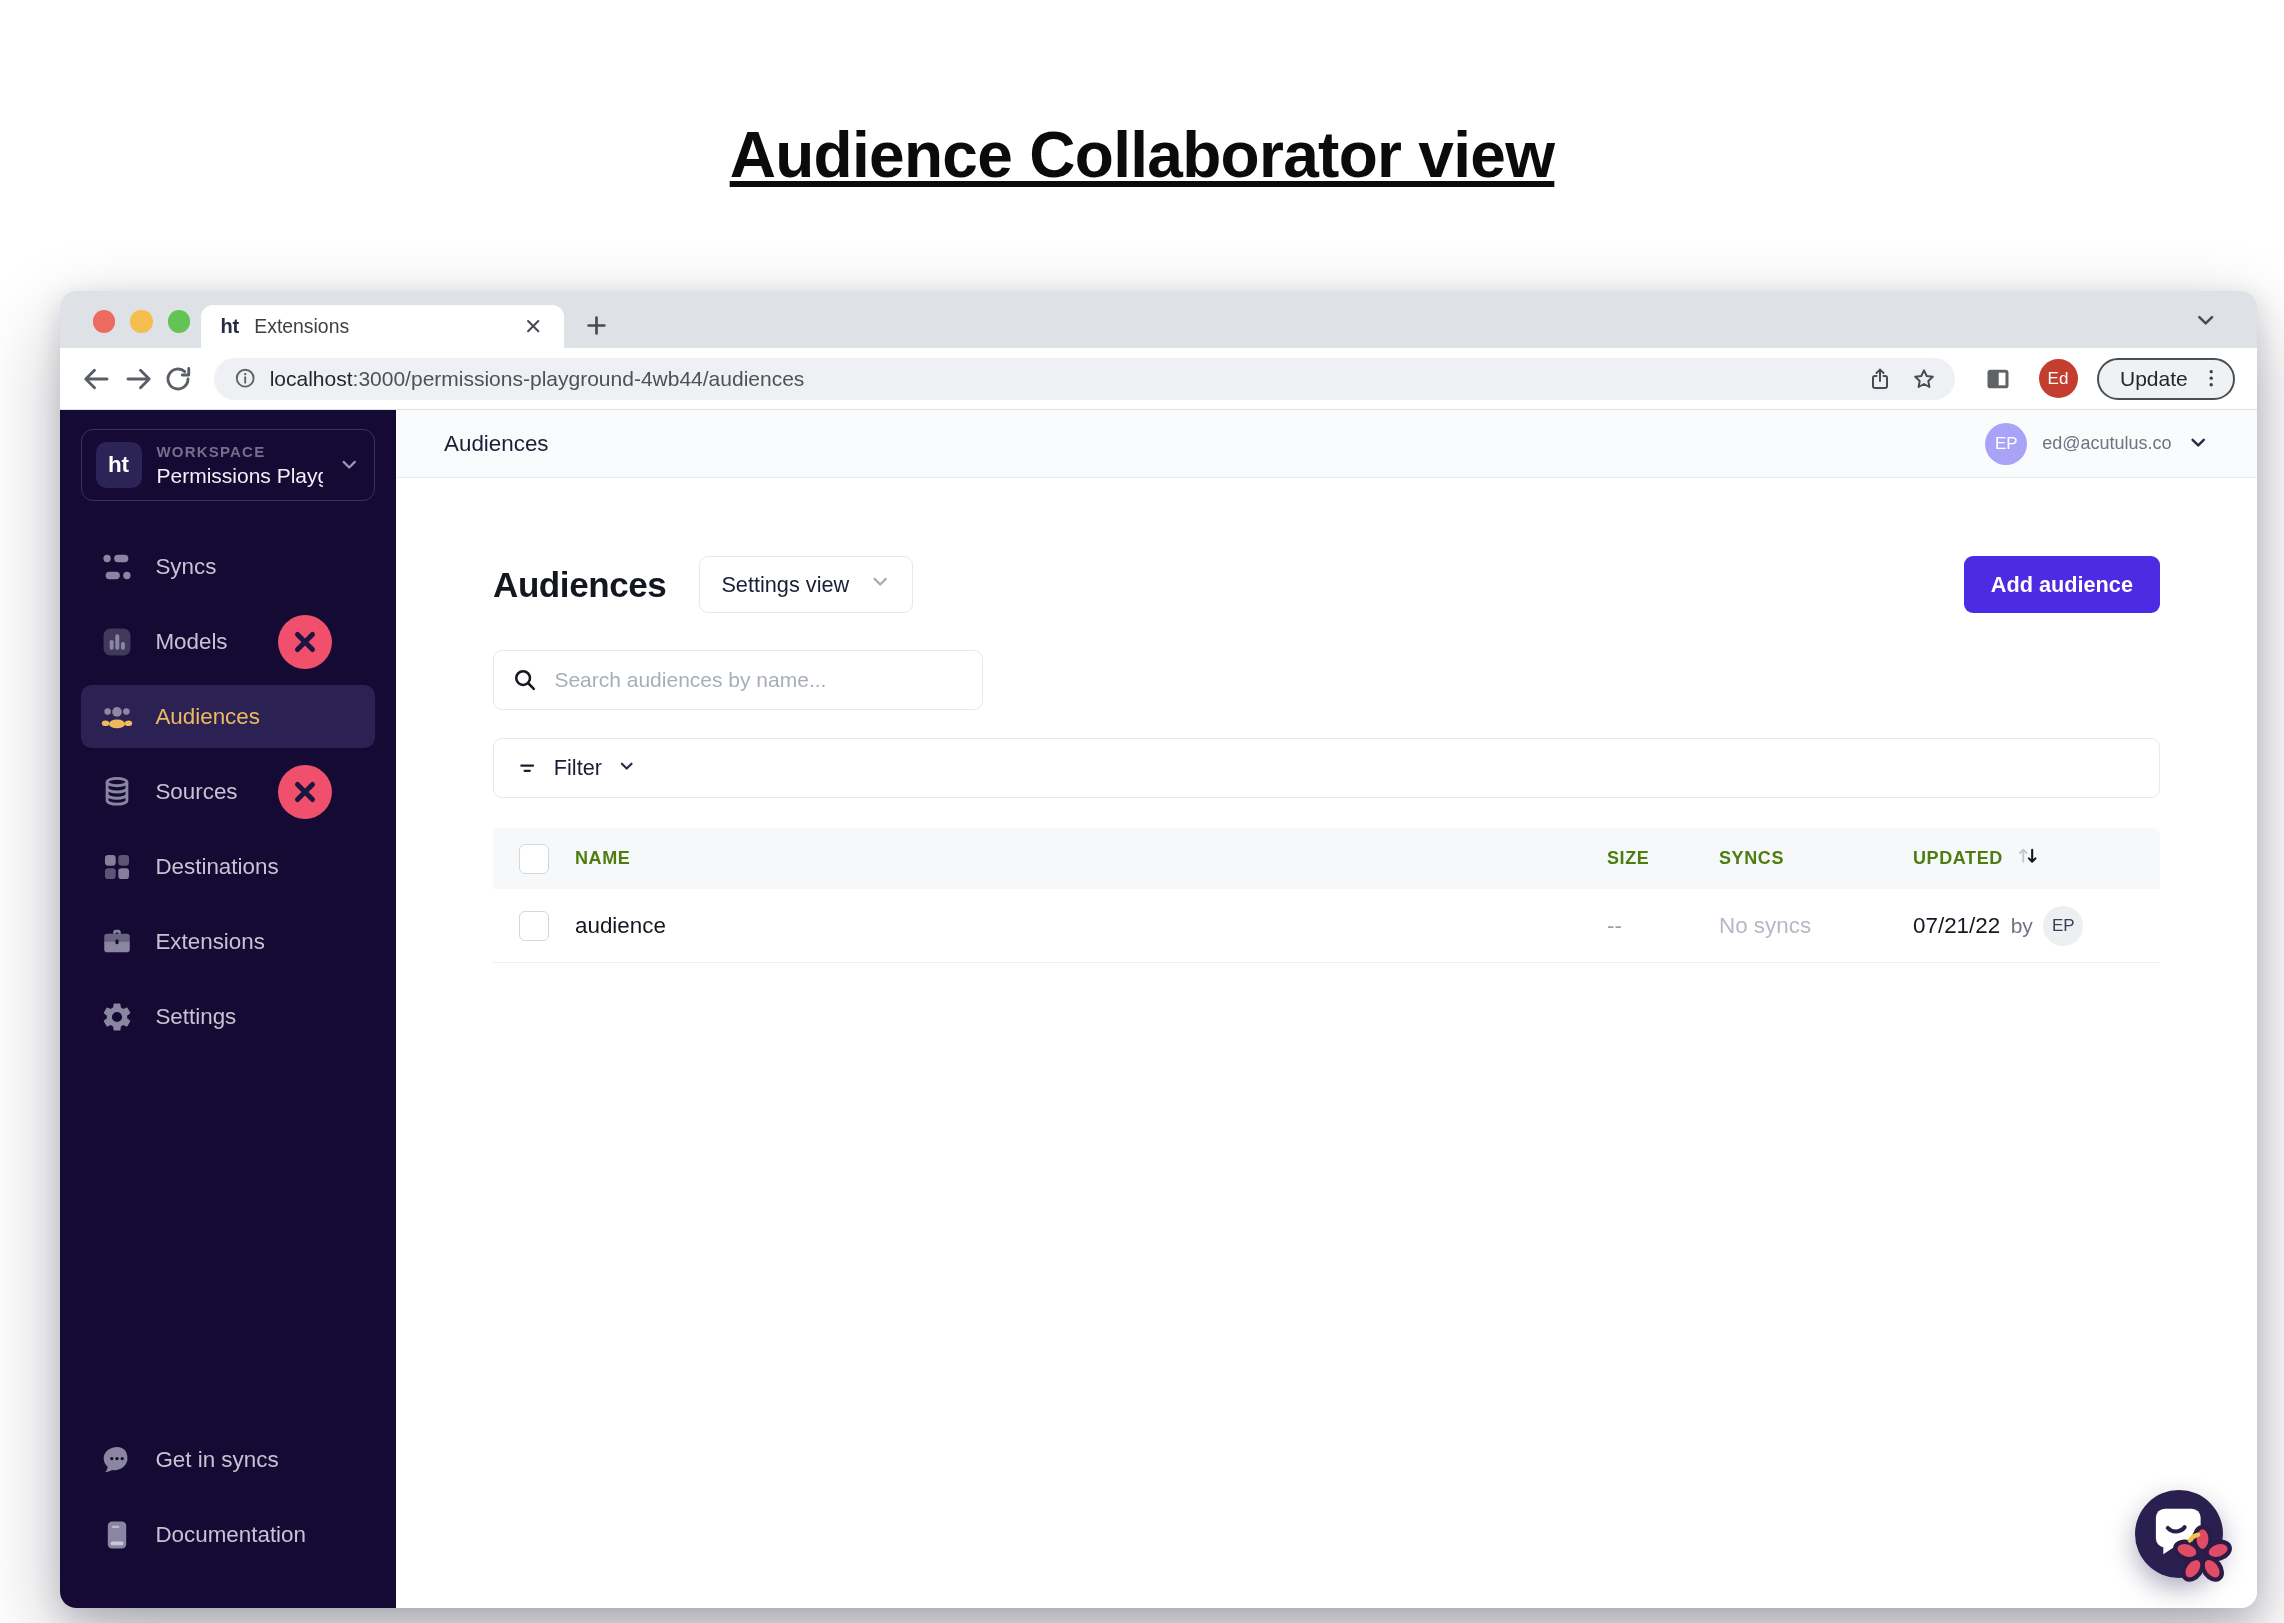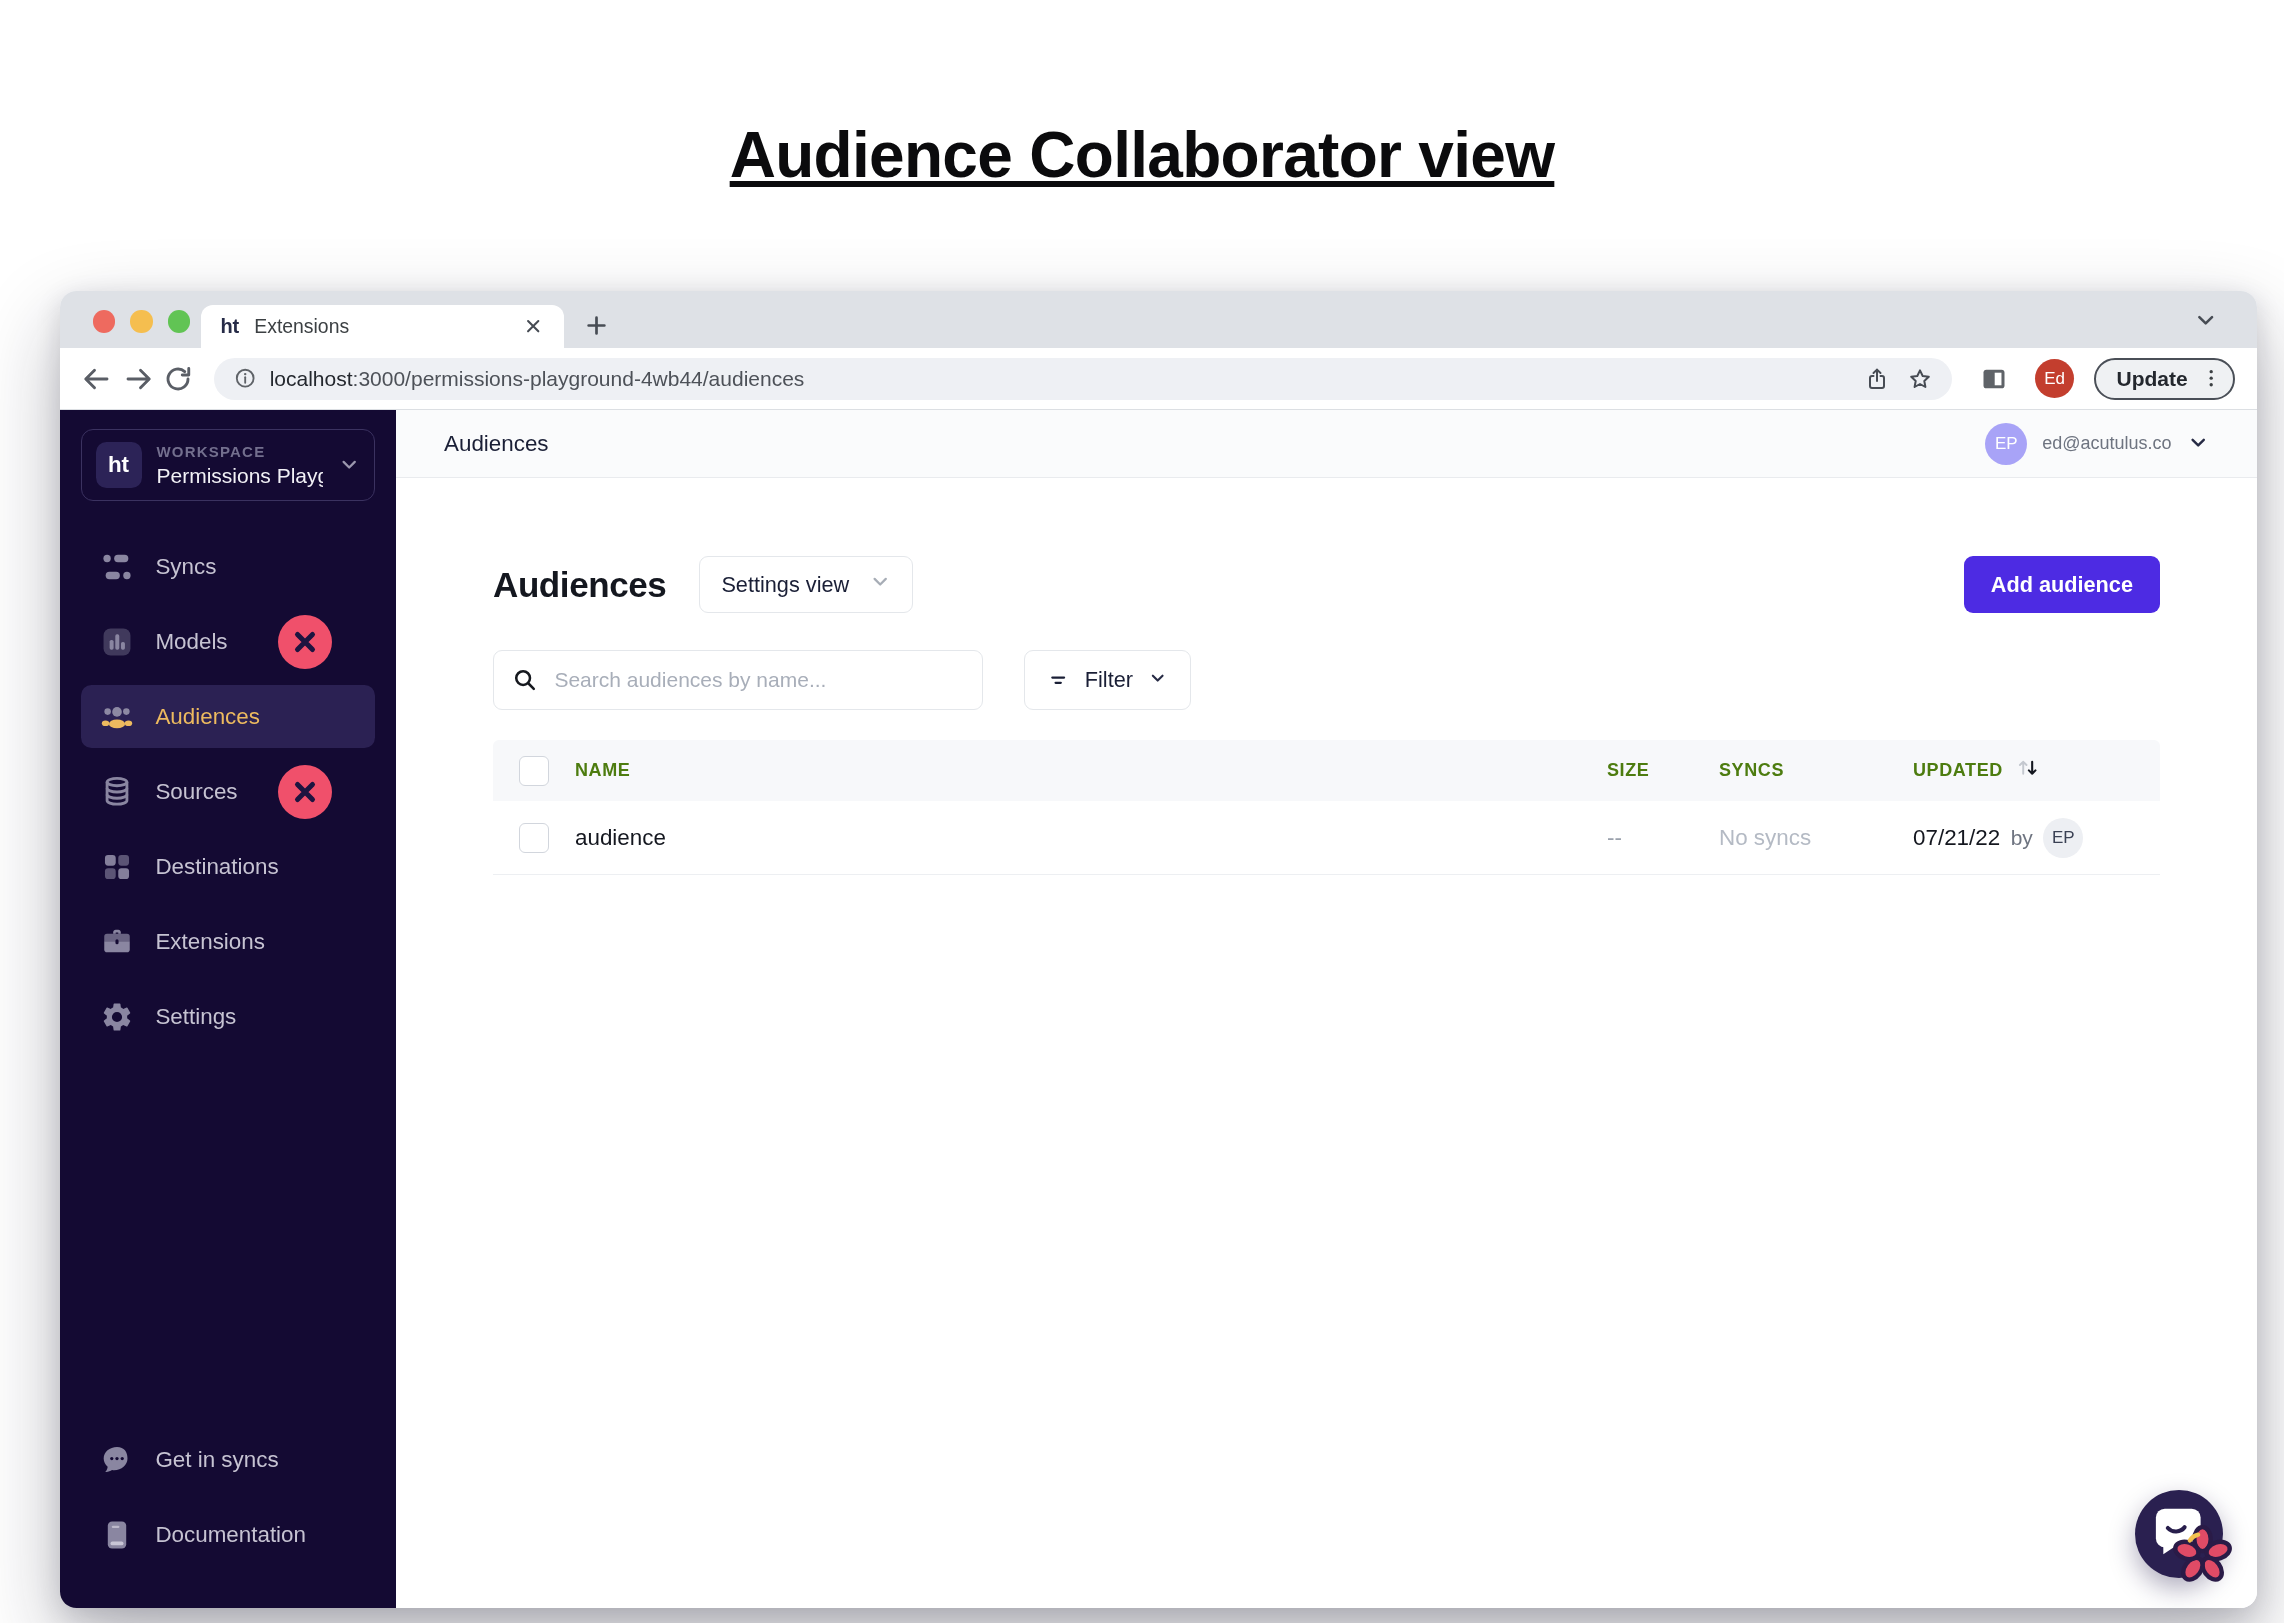--- a/index.html
+++ b/index.html
@@ -43,21 +43,21 @@
   .url-text{font-size:21px;white-space:nowrap;overflow:hidden;flex:1;}
   .url-host{color:#24282e;}
   .url-rest{color:#4d5158;}
   .omni-right{display:flex;gap:19.4px;color:#5f6368;}
   .omni-right svg{width:24px;height:24px;}
   .panel-ic{color:#5f6368;margin:0 7.5px;}
   .panel-ic svg{width:28px;height:28px;}
   .profile-avatar{width:39px;height:39px;border-radius:50%;background:#c33e2e;color:#fff;
     display:flex;align-items:center;justify-content:center;font-size:17px;font-weight:500;margin:0 9px;}
   .update-btn{height:42px;border:2.2px solid #4a4f57;border-radius:21px;background:#eff1f3;
-    display:flex;align-items:center;gap:12px;padding:0 10.5px 0 21px;box-sizing:border-box;font-weight:bold;}
+    display:flex;align-items:center;gap:12px;padding:0 10.5px 0 21px;box-sizing:border-box;}
   .update-label{font-size:21px;color:#24282e;}
   .update-dots svg{width:22.4px;height:22.4px;color:#3c4043;}
 
   
   .content{flex:1;display:flex;min-height:0;}
 
   
   .sidebar{width:336px;flex-shrink:0;background:#140a33;display:flex;flex-direction:column;
     padding:19.4px 21px 42px;box-sizing:border-box;}
   .workspace-box{border:1.5px solid #3b3260;border-radius:12px;height:72px;display:flex;align-items:center;
@@ -96,21 +96,21 @@
   .main-body{padding:78px 97px 0;}
   .title-row{display:flex;align-items:center;}
   .page-h1{font-size:35px;font-weight:700;color:#14171f;letter-spacing:-0.4px;}
   .view-select{margin-left:33px;height:57px;border:1.5px solid #e4e7eb;border-radius:9px;background:#fff;
     display:flex;align-items:center;gap:19.4px;padding:0 21px;font-size:21.7px;color:#1a1f36;box-sizing:border-box;}
   .view-select .chev{color:#a7adb6;}
   .view-select .chev svg{width:22.4px;height:22.4px;}
   .add-btn{margin-left:auto;height:57px;background:#4d2be3;border-radius:9px;color:#fff;
     display:flex;align-items:center;padding:0 27px;font-size:21.7px;font-weight:600;}
 
-  .search-row{margin-top:37px;display:flex;gap:41px;}
+  .search-row{margin-top:37px;display:flex;gap:28px;flex-direction:column;}
   .search-box{width:490px;height:60px;border:1.5px solid #e4e7eb;border-radius:9px;background:#fff;
     display:flex;align-items:center;gap:15px;padding:0 18px;box-sizing:border-box;}
   .search-box svg{width:25.4px;height:25.4px;color:#15181e;flex-shrink:0;}
   .search-input{border:none;outline:none;flex:1;font-size:21px;color:#15181e;background:transparent;
     font-family:"Liberation Sans",sans-serif;}
   .search-input::placeholder{color:#a8aeb9;}
   .filter-btn{height:60px;border:1.5px solid #e4e7eb;border-radius:9px;background:#fff;
     display:flex;align-items:center;gap:15px;padding:0 22.4px;font-size:21.7px;color:#1a1f36;box-sizing:border-box;}
   .filter-btn svg{width:22.4px;height:22.4px;}
   .filter-btn .chev svg{width:19.4px;height:19.4px;color:#272b45;}

